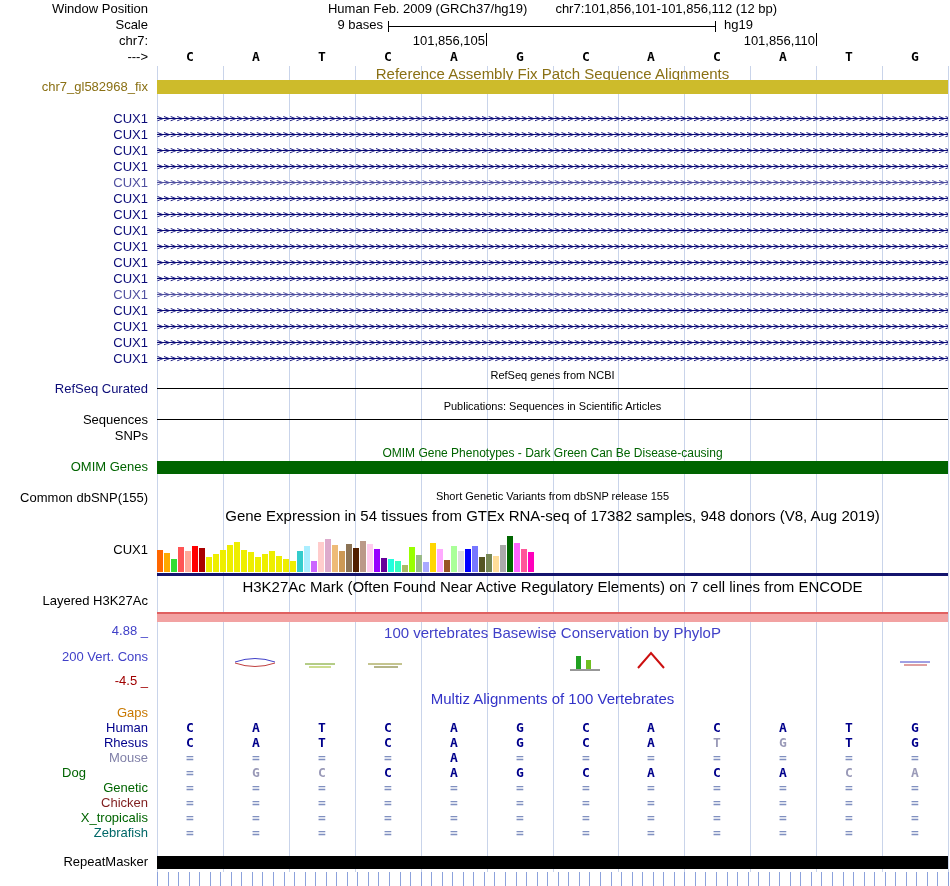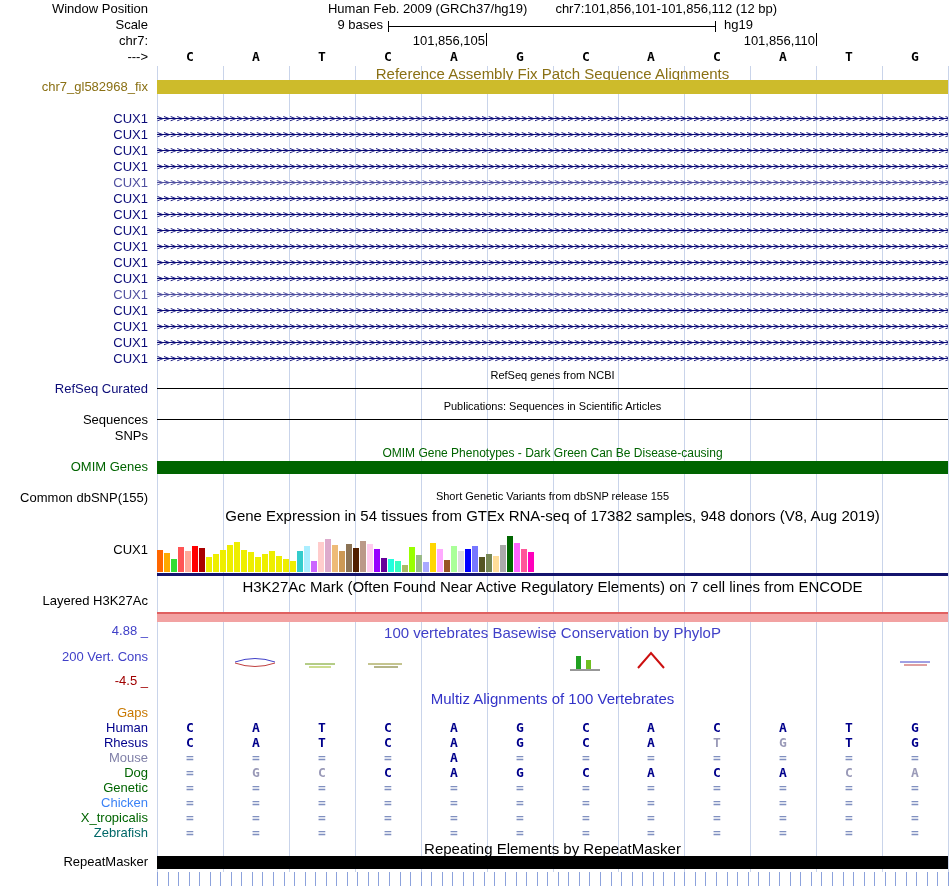--- a/index.html
+++ b/index.html
@@ -291,21 +291,21 @@
         <span class="mzcell" style="left: 198px; width: 66px; color: rgb(128, 144, 192);">=</span>
         <span class="mzcell" style="left: 264px; width: 66px; color: rgb(0, 0, 139);">A</span>
         <span class="mzcell" style="left: 330px; width: 66px; color: rgb(128, 144, 192);">=</span>
         <span class="mzcell" style="left: 396px; width: 66px; color: rgb(128, 144, 192);">=</span>
         <span class="mzcell" style="left: 461px; width: 66px; color: rgb(128, 144, 192);">=</span>
         <span class="mzcell" style="left: 527px; width: 66px; color: rgb(128, 144, 192);">=</span>
         <span class="mzcell" style="left: 593px; width: 66px; color: rgb(128, 144, 192);">=</span>
         <span class="mzcell" style="left: 659px; width: 66px; color: rgb(128, 144, 192);">=</span>
         <span class="mzcell" style="left: 725px; width: 66px; color: rgb(128, 144, 192);">=</span>
       </div>
-      <div class="lbl" style="top: 766px; color: rgb(0, 100, 0);">Dog</div>
+      <div class="lbl" style="top: 766px; color: rgb(0, 100, 0); text-align: center;">Dog</div>
       <div class="mzrow" style="top: 766px;">
         <span class="mzcell" style="left: 0px; width: 66px; color: rgb(128, 144, 192);">=</span>
         <span class="mzcell" style="left: 66px; width: 66px; color: rgb(154, 154, 184);">G</span>
         <span class="mzcell" style="left: 132px; width: 66px; color: rgb(154, 154, 184);">C</span>
         <span class="mzcell" style="left: 198px; width: 66px; color: rgb(0, 0, 139);">C</span>
         <span class="mzcell" style="left: 264px; width: 66px; color: rgb(0, 0, 139);">A</span>
         <span class="mzcell" style="left: 330px; width: 66px; color: rgb(0, 0, 139);">G</span>
         <span class="mzcell" style="left: 396px; width: 66px; color: rgb(0, 0, 139);">C</span>
         <span class="mzcell" style="left: 461px; width: 66px; color: rgb(0, 0, 139);">A</span>
         <span class="mzcell" style="left: 527px; width: 66px; color: rgb(0, 0, 139);">C</span>
@@ -321,21 +321,21 @@
         <span class="mzcell" style="left: 198px; width: 66px; color: rgb(128, 144, 192);">=</span>
         <span class="mzcell" style="left: 264px; width: 66px; color: rgb(128, 144, 192);">=</span>
         <span class="mzcell" style="left: 330px; width: 66px; color: rgb(128, 144, 192);">=</span>
         <span class="mzcell" style="left: 396px; width: 66px; color: rgb(128, 144, 192);">=</span>
         <span class="mzcell" style="left: 461px; width: 66px; color: rgb(128, 144, 192);">=</span>
         <span class="mzcell" style="left: 527px; width: 66px; color: rgb(128, 144, 192);">=</span>
         <span class="mzcell" style="left: 593px; width: 66px; color: rgb(128, 144, 192);">=</span>
         <span class="mzcell" style="left: 659px; width: 66px; color: rgb(128, 144, 192);">=</span>
         <span class="mzcell" style="left: 725px; width: 66px; color: rgb(128, 144, 192);">=</span>
       </div>
-      <div class="lbl" style="top: 796px; color: #3b82f6;">Chicken</div>
+      <div class="lbl" style="top: 796px; color: #7f1d1d;">Chicken</div>
       <div class="mzrow" style="top: 796px;">
         <span class="mzcell" style="left: 0px; width: 66px; color: rgb(128, 144, 192);">=</span>
         <span class="mzcell" style="left: 66px; width: 66px; color: rgb(128, 144, 192);">=</span>
         <span class="mzcell" style="left: 132px; width: 66px; color: rgb(128, 144, 192);">=</span>
         <span class="mzcell" style="left: 198px; width: 66px; color: rgb(128, 144, 192);">=</span>
         <span class="mzcell" style="left: 264px; width: 66px; color: rgb(128, 144, 192);">=</span>
         <span class="mzcell" style="left: 330px; width: 66px; color: rgb(128, 144, 192);">=</span>
         <span class="mzcell" style="left: 396px; width: 66px; color: rgb(128, 144, 192);">=</span>
         <span class="mzcell" style="left: 461px; width: 66px; color: rgb(128, 144, 192);">=</span>
         <span class="mzcell" style="left: 527px; width: 66px; color: rgb(128, 144, 192);">=</span>
@@ -368,21 +368,20 @@
         <span class="mzcell" style="left: 330px; width: 66px; color: rgb(128, 144, 192);">=</span>
         <span class="mzcell" style="left: 396px; width: 66px; color: rgb(128, 144, 192);">=</span>
         <span class="mzcell" style="left: 461px; width: 66px; color: rgb(128, 144, 192);">=</span>
         <span class="mzcell" style="left: 527px; width: 66px; color: rgb(128, 144, 192);">=</span>
         <span class="mzcell" style="left: 593px; width: 66px; color: rgb(128, 144, 192);">=</span>
         <span class="mzcell" style="left: 659px; width: 66px; color: rgb(128, 144, 192);">=</span>
         <span class="mzcell" style="left: 725px; width: 66px; color: rgb(128, 144, 192);">=</span>
       </div>
     </div>
 
-  <div class="title" style="top:842px">Repeating Elements by RepeatMasker</div>
   <div class="trackband" style="top:856px;height:13px;background:#000"></div>
   <div class="lbl" style="top:855px">RepeatMasker</div>
 
   <div id="bottom-ticks">
       <div class="btick" style="left: 0px;"></div>
       <div class="btick" style="left: 11px;"></div>
       <div class="btick" style="left: 21px;"></div>
       <div class="btick" style="left: 32px;"></div>
       <div class="btick" style="left: 42px;"></div>
       <div class="btick" style="left: 53px;"></div>

